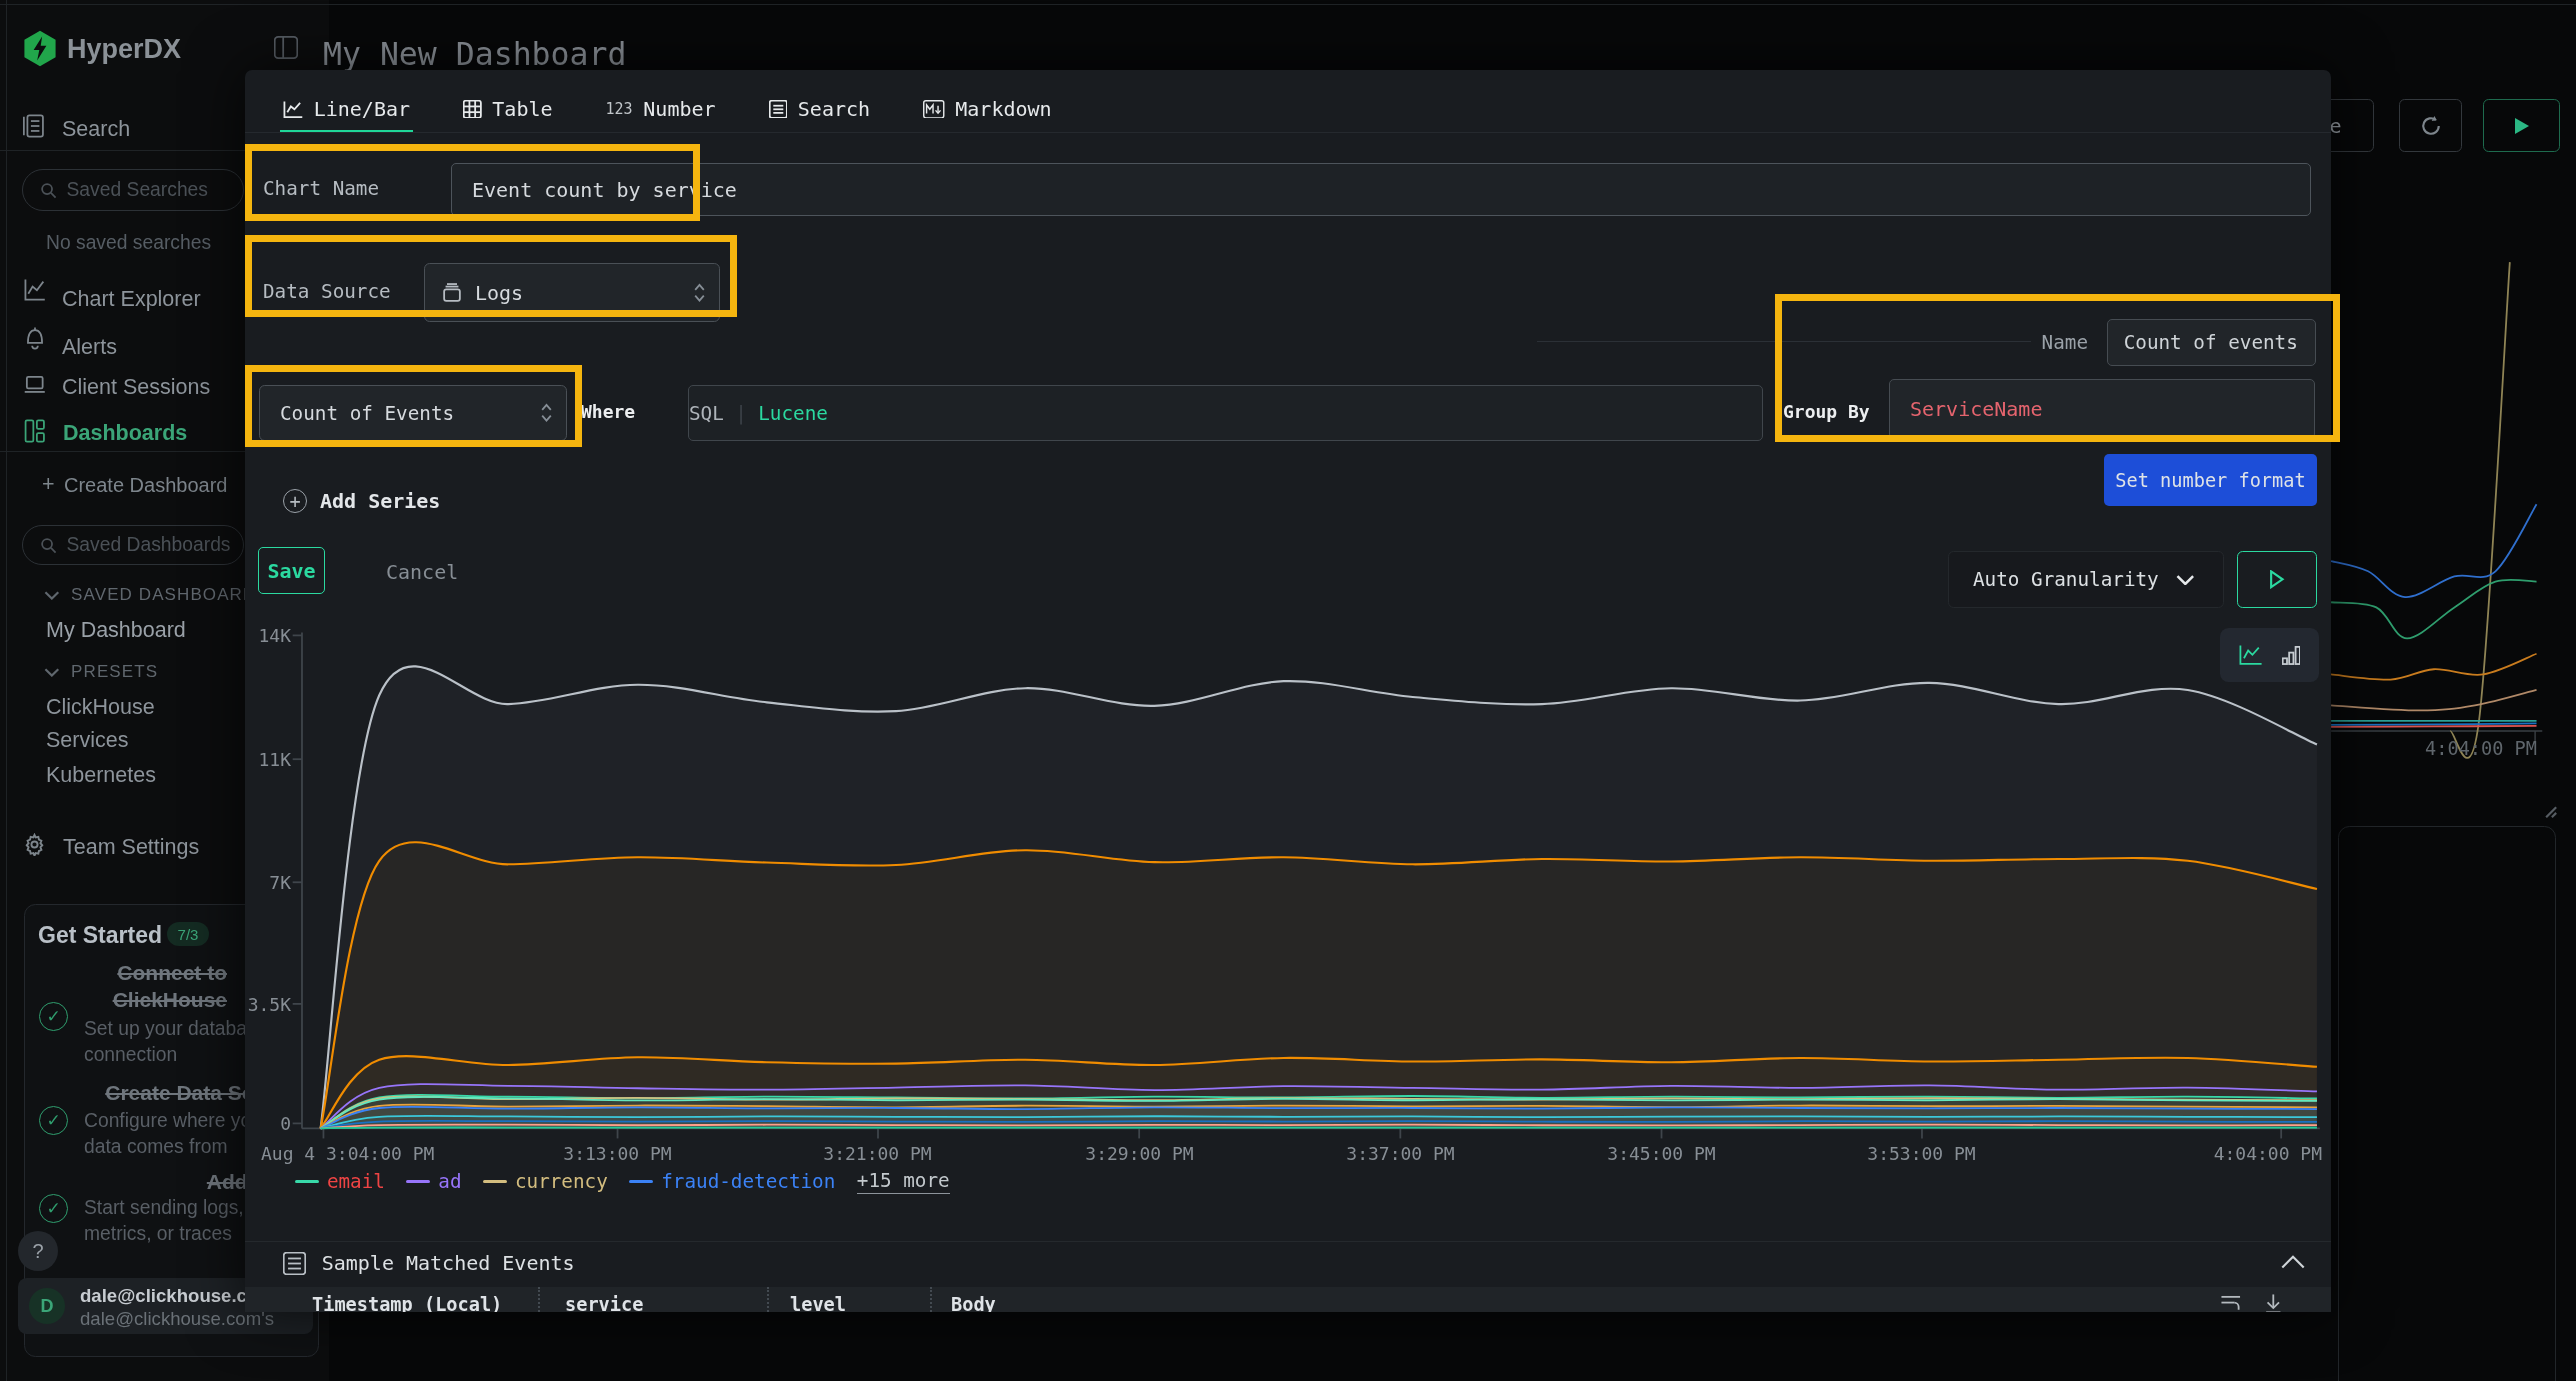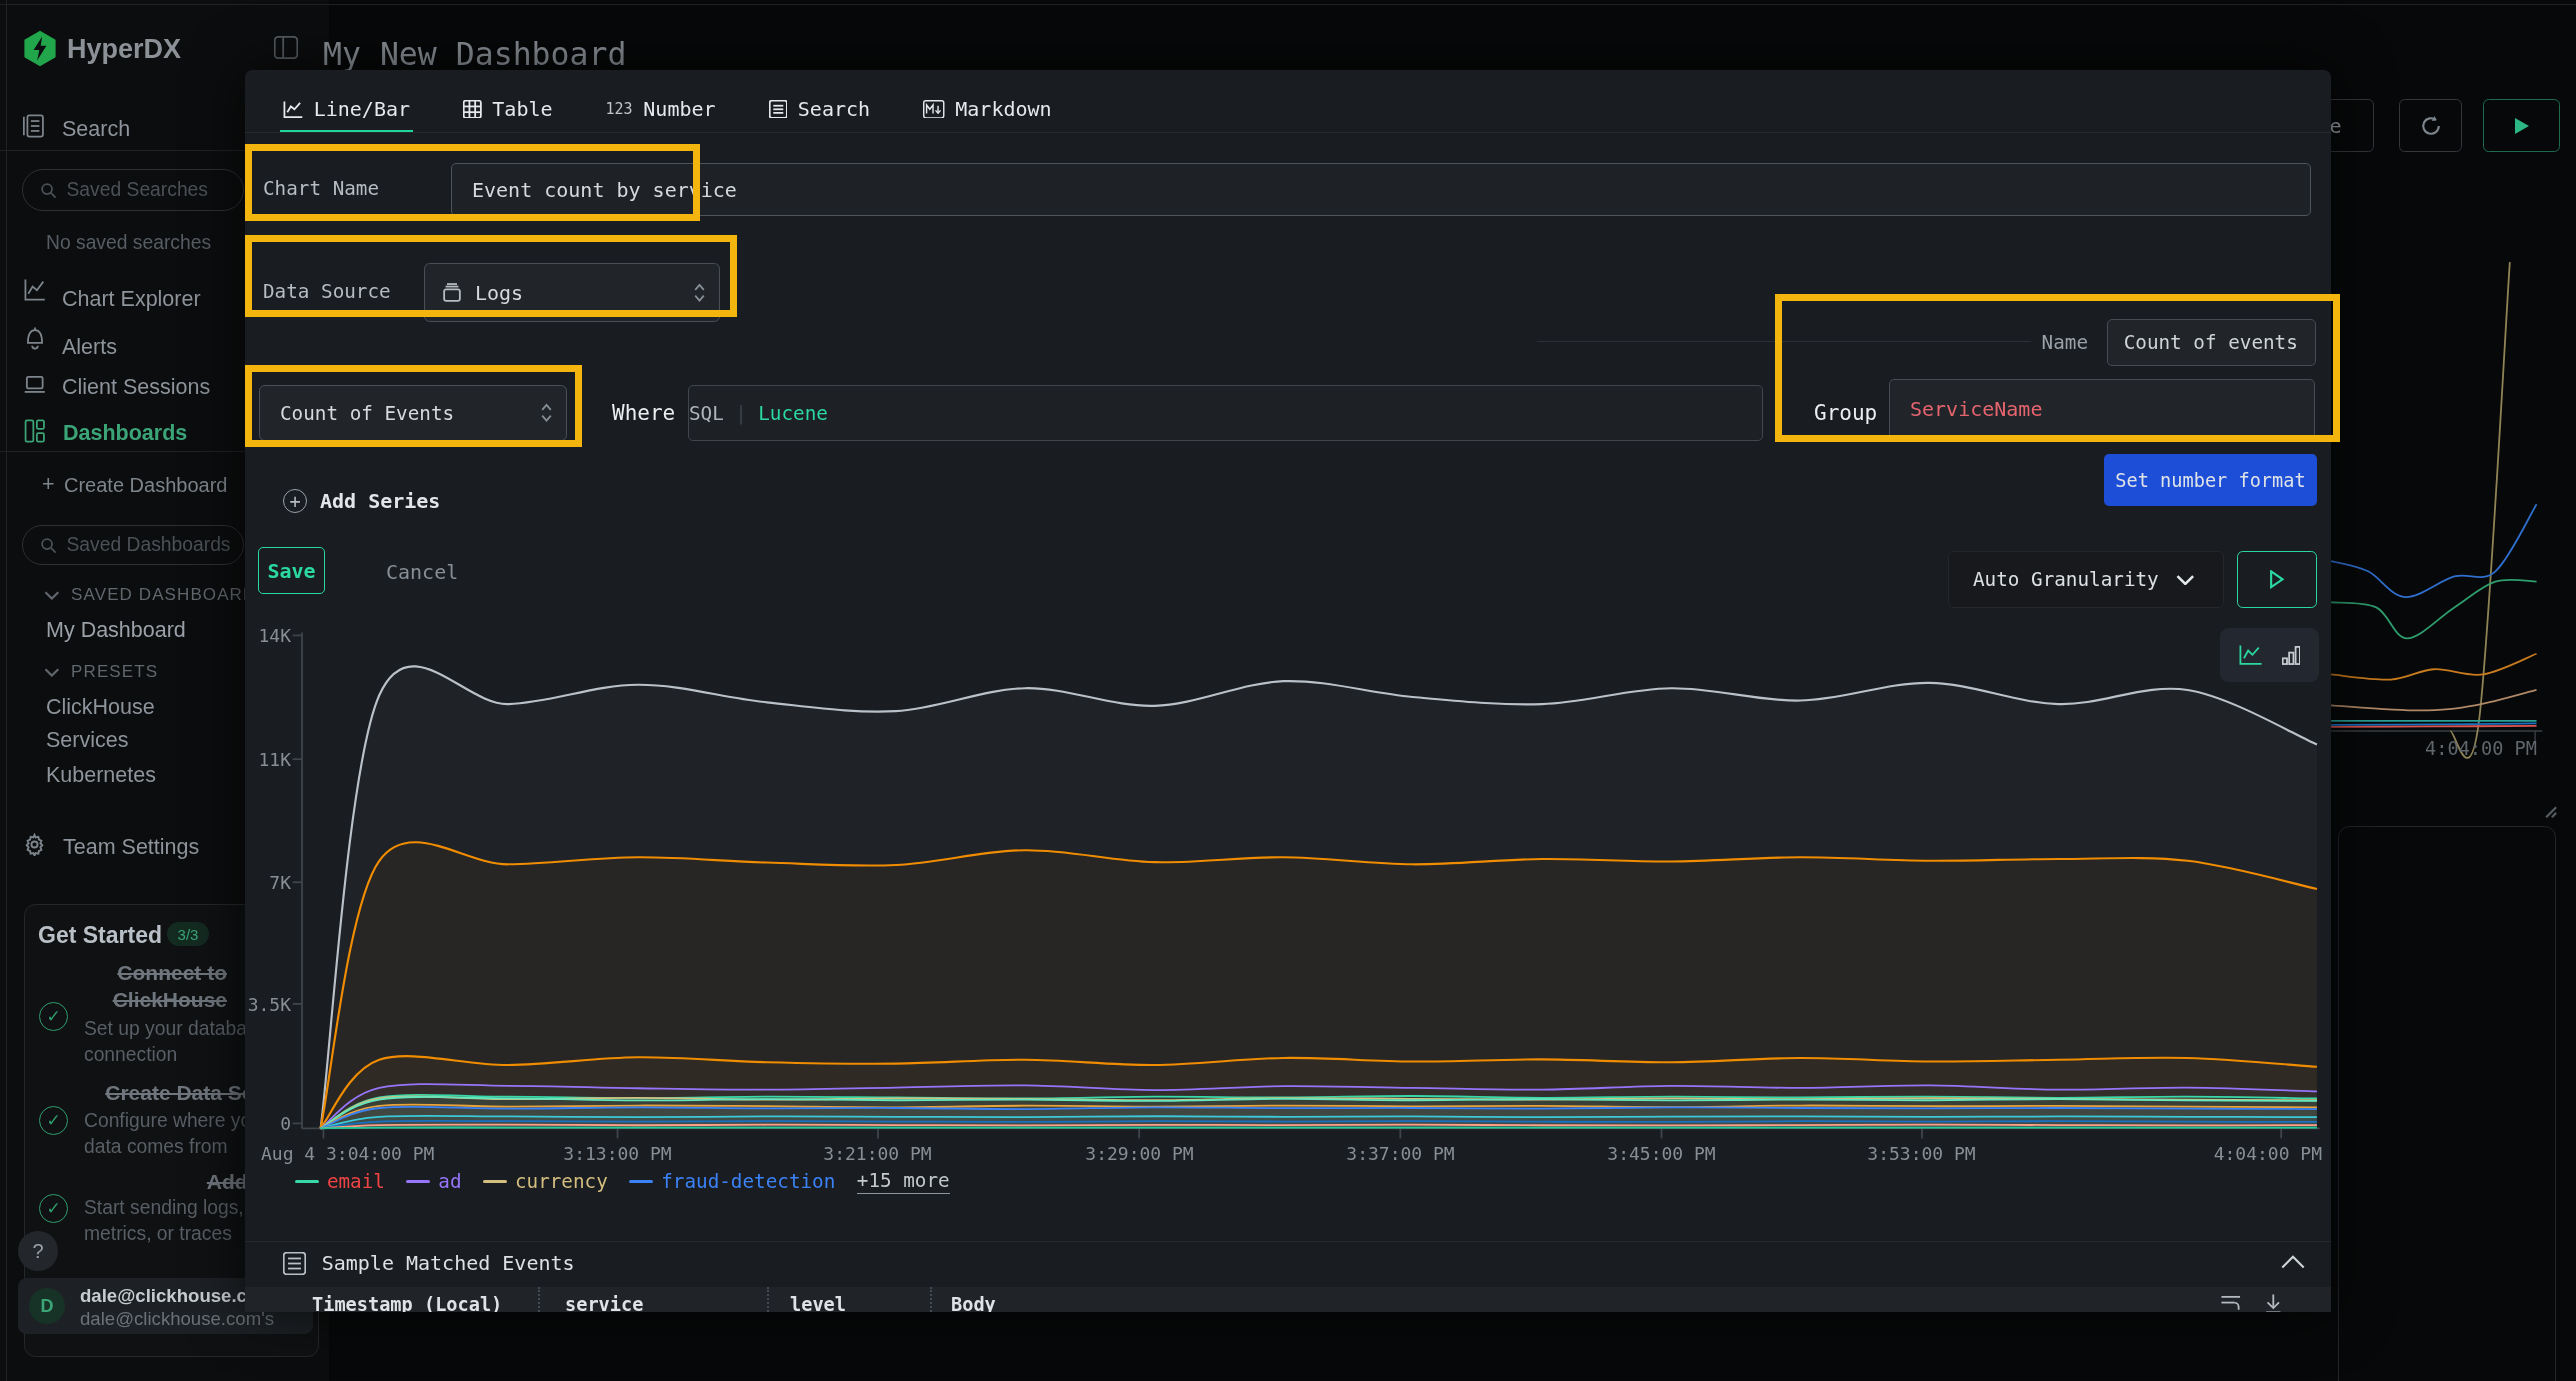--- a/index.html
+++ b/index.html
@@ -35,21 +35,21 @@
   .tab { display:flex; align-items:center; gap:10.7px; height:46px; position:relative;
          color:#e6e9eb; font-size:20px; }
   .tab .num-pre { font-size:15px; color:#c0c5c9; }
   .tab.active::after { content:""; position:absolute; left:-2.9px; right:-2.9px; bottom:-1.4px; height:3.6px; background:#1fd698; }
   .field-label { color:#b6bcc2; font-size:19.3px; }
   .inputbox { border:1.4px solid #4d545b; border-radius:5px; background:#1e2226; display:flex; align-items:center; }
   .inputbox input { background:transparent; border:none; outline:none; color:#d6dade; font-size:20px;
                     font-family:"DejaVu Sans Mono", monospace; width:100%; padding:0 20px; }
   .selbox { border:1.4px solid #4a5056; border-radius:5.7px; background:#212529; display:flex; align-items:center; color:#d6dade; font-size:20px; }
   .updown { margin-left:auto; margin-right:13px; color:#868e96; }
-  .bold-lab { color:#eceef0; font-size:21px; font-weight:normal;margin-left:31px; }
+  .bold-lab { color:#eceef0; font-size:18px; font-weight:bold; }
   .ylw { border:7.9px solid #f5b50f; z-index:15; pointer-events:none; }
   .axis-lab { color:#878e95; font-size:18px; }
   .lg-item { display:inline-flex; align-items:center; gap:7.9px; margin-right:21.5px; font-size:19.3px; }
   .lg-dash { width:24px; height:3.6px; border-radius:2.1px; display:inline-block; }
   .th-cell { font-size:18.6px; font-weight:bold; color:#dfe3e7; }
   .th-sep { border-left:2.1px dotted #434a51; height:100%; position:absolute; top:0; }
   svg { display:block; }
 </style>
 </head>
 <body>
@@ -159,21 +159,21 @@
     <div class="abs" style="left:23px;top:833px;">
       <svg width="23" height="23" viewBox="0 0 24 24" fill="none" stroke="#7d858c" stroke-width="2">
         <circle cx="12" cy="12" r="3.2"></circle>
         <path d="M12 2 l1.2 2.6 2.8-.6 .6 2.8 2.6 1.2 -1 2.7 1.9 2.1 -1.9 2.1 1 2.7 -2.6 1.2 -.6 2.8 -2.8 -.6 -1.2 2.6 -1.2 -2.6 -2.8 .6 -.6 -2.8 -2.6 -1.2 1 -2.7 -1.9 -2.1 1.9 -2.1 -1 -2.7 2.6 -1.2 .6 -2.8 2.8 .6 Z"></path>
       </svg>
     </div>
     <div class="abs side-label" style="left:63px;top:835px;">Team Settings</div>
 
     <div class="abs gs-card" style="left:23.6px;top:904px;width:295px;height:453px;"></div>
     <div class="abs" style="left:38px;top:922px;font-size:23px;font-weight:bold;color:#b9c0c7;">Get Started</div>
-    <div class="abs" style="left:167px;top:922px;width:42px;height:24px;border-radius:12px;background:#14묘2b22;background:#142b22;color:#3ba578;font-size:15px;display:flex;align-items:center;justify-content:center;">3/3</div>
+    <div class="abs" style="left:167px;top:922px;width:42px;height:24px;border-radius:12px;background:#14묘2b22;background:#142b22;color:#3ba578;font-size:15px;display:flex;align-items:center;justify-content:center;">7/3</div>
 
     <div class="abs check-circle" style="left:39px;top:1002px;">✓</div>
     <div class="abs gs-step-title" style="left:84px;top:959px;width:143px;">Connect to ClickHouse</div>
     <div class="abs gs-step-desc" style="left:84px;top:1016px;width:204px;">Set up your database connection</div>
 
     <div class="abs check-circle" style="left:39px;top:1106px;">✓</div>
     <div class="abs gs-step-title" style="left:84px;top:1079px;width:215px;white-space:nowrap;">Create Data Source</div>
     <div class="abs gs-step-desc" style="left:84px;top:1108px;width:200px;">Configure where your data comes from</div>
 
     <div class="abs check-circle" style="left:39px;top:1194px;">✓</div>

